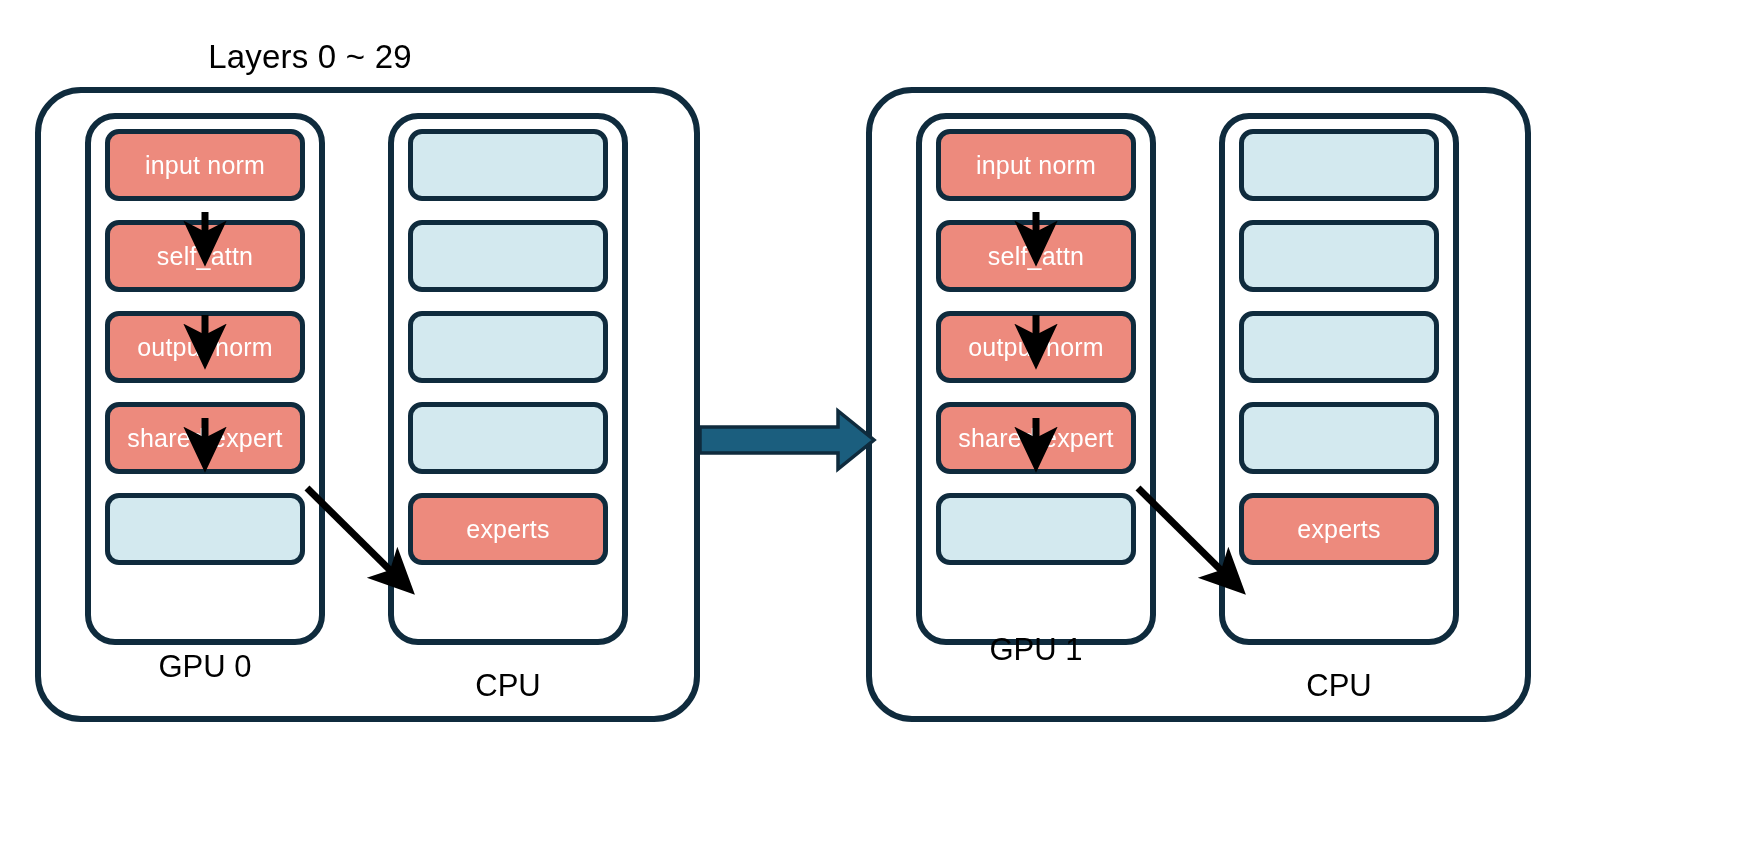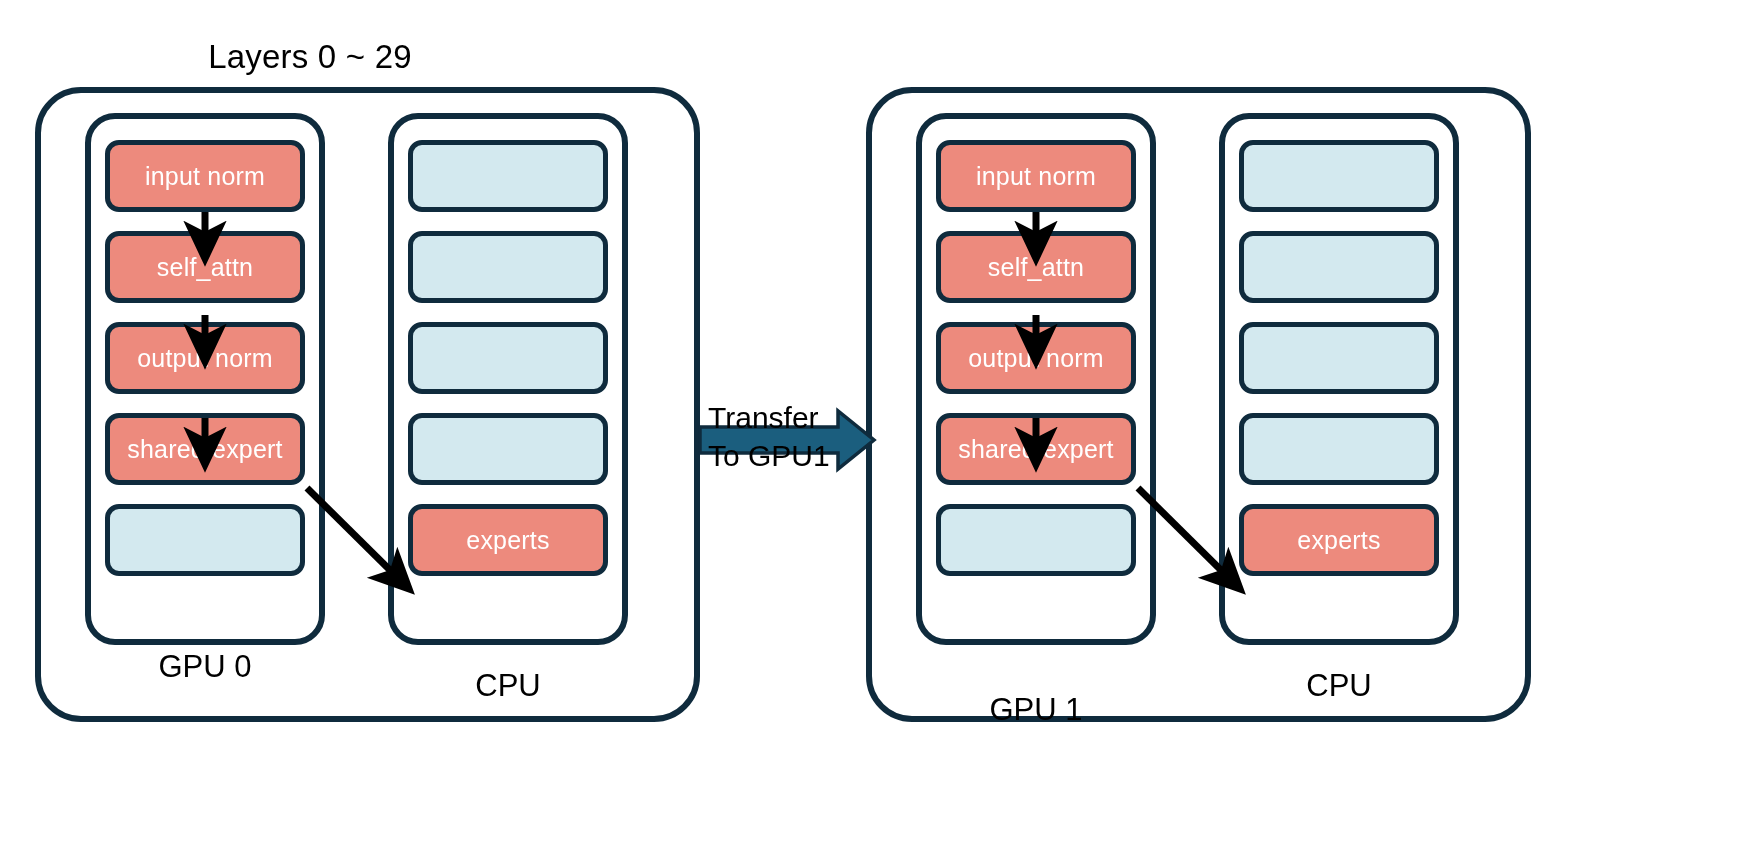--- a/index.html
+++ b/index.html
@@ -35,21 +35,21 @@
   .device{
     position:absolute;
     border:6px solid #0F2B3D;
     border-radius:30px;
     background:#ffffff;
     box-sizing:border-box;
     display:flex;
     flex-direction:column;
     align-items:center;
     justify-content:flex-start;
-    padding:21px 14px;
+    padding:10px 14px;
     gap:19px;
   }
   .slot{
     width:100%;
     height:72px;
     box-sizing:border-box;
     border:5px solid #0F2B3D;
     border-radius:14px;
     display:flex;
     align-items:center;
@@ -129,21 +129,21 @@
   </div>
 
   <div class="device" style="left:1219px;top:113px;width:240px;height:532px;">
     <div class="slot blue"></div>
     <div class="slot blue"></div>
     <div class="slot blue"></div>
     <div class="slot blue"></div>
     <div class="slot salmon">experts</div>
   </div>
 
-  <div class="device-caption" style="left:916px;top:692px;width:240px;">GPU 1</div>
+  <div class="device-caption" style="left:916px;top:632px;width:240px;">GPU 1</div>
   <div class="device-caption" style="left:1219px;top:668px;width:240px;">CPU</div>
 
   <svg class="overlay" viewBox="0 0 1762 850">
     <defs>
       <marker id="flowhead" markerWidth="7" markerHeight="7" refX="3.2" refY="3.5" orient="auto" markerUnits="strokeWidth">
         <path d="M0,0.4 L6.6,3.5 L0,6.6 L1.6,3.5 z" fill="#000000"></path>
       </marker>
     </defs>
 
     <g stroke="#000000" stroke-width="7" fill="none" marker-end="url(#flowhead)">
@@ -157,16 +157,14 @@
     <g stroke="#000000" stroke-width="7" fill="none" marker-end="url(#flowhead)">
       <line x1="1036" y1="212" x2="1036" y2="243"></line>
       <line x1="1036" y1="315" x2="1036" y2="346"></line>
       <line x1="1036" y1="418" x2="1036" y2="449"></line>
     </g>
     <line x1="1138" y1="488" x2="1229" y2="578" stroke="#000000" stroke-width="7" fill="none" marker-end="url(#flowhead)"></line>
 
     <polygon points="700,427 838,427 838,411 874,440 838,469 838,453 700,453" fill="#1B5E7E" stroke="#0F2B3D" stroke-width="3.5"></polygon>
   </svg>
 
-  <div class="transfer-label" style="left:708px;top:399px;width:175px;">Transfer
-To GPU1</div>
 
 </div>
 
 </body></html>

